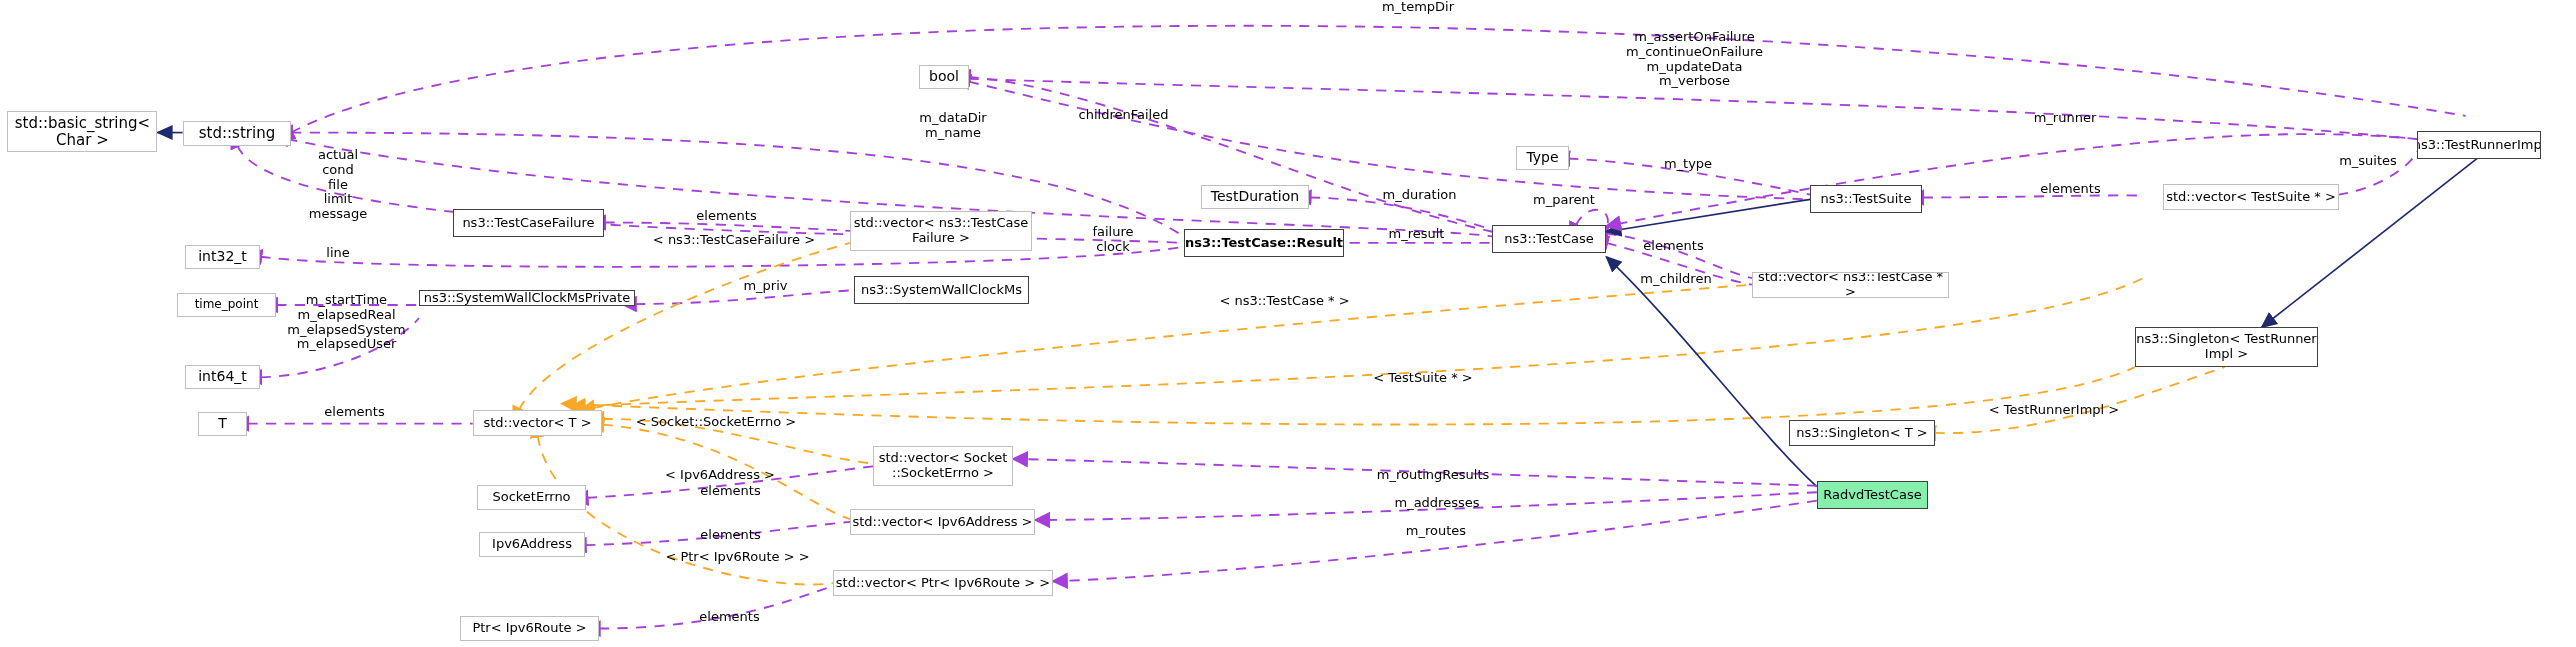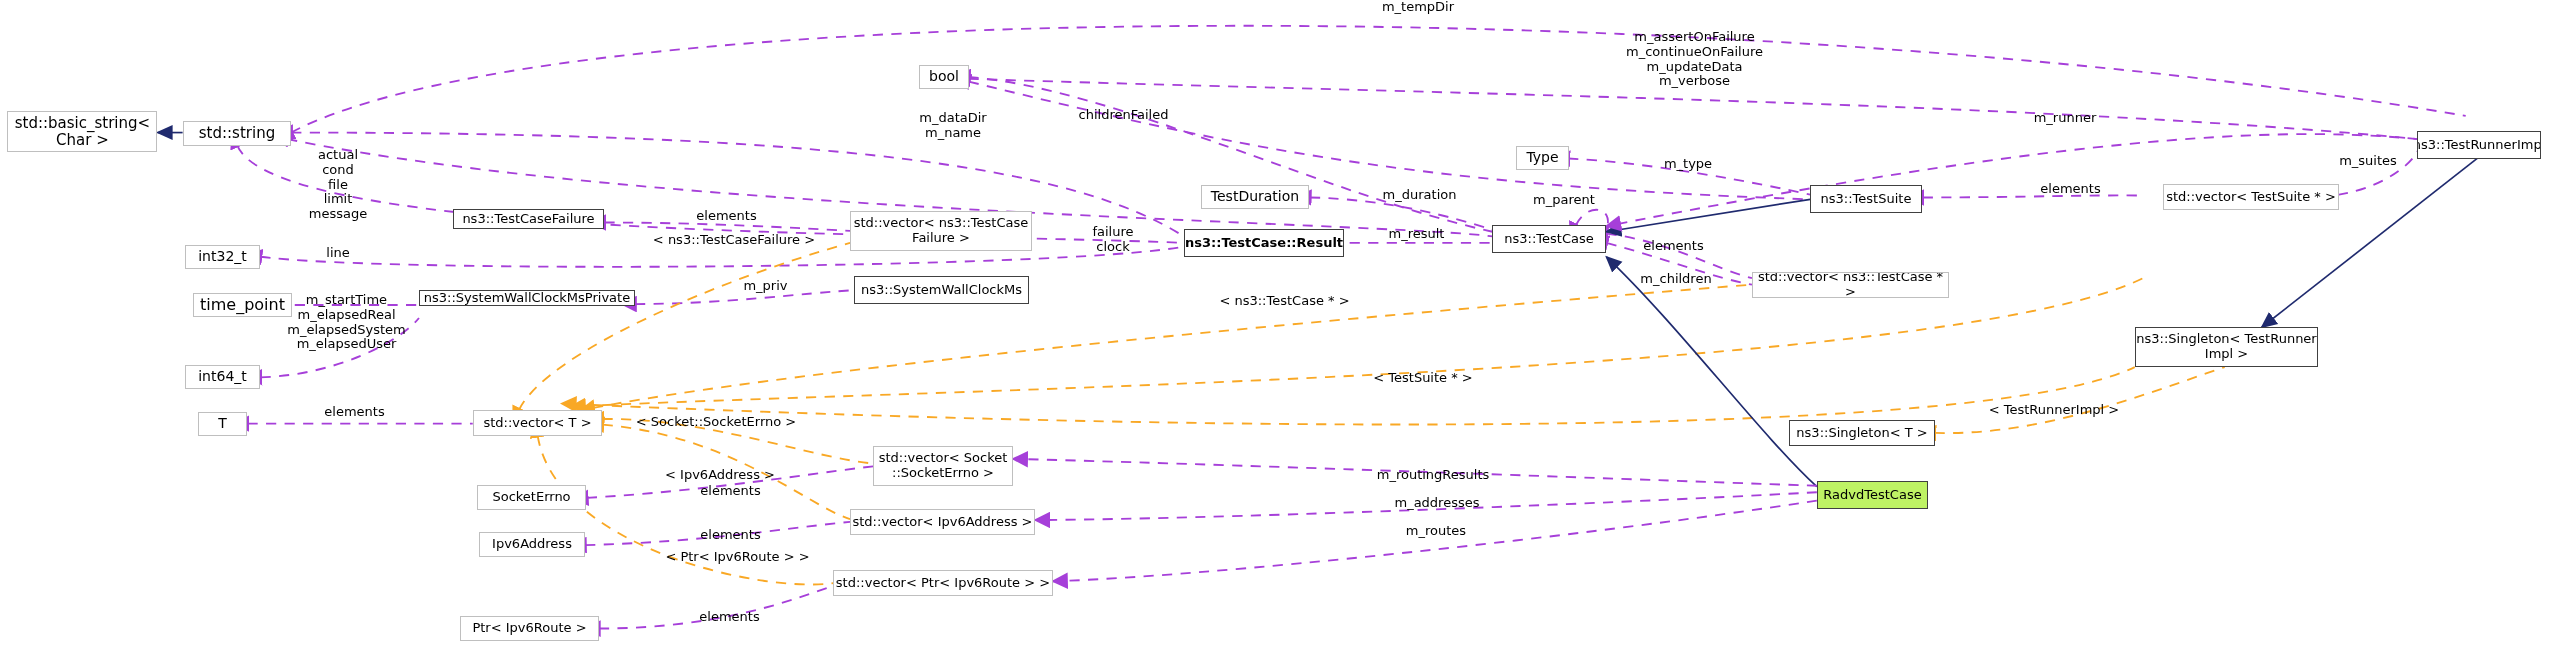--- a/index.html
+++ b/index.html
@@ -16,21 +16,21 @@
     display:flex;align-items:center;justify-content:center;
     text-align:center;
     background:#ffffff;
     color:#000000;
     line-height:1.12;
     white-space:pre-line;
     overflow:hidden;
   }
   .node.plain{border:0.9px solid #bfbfbf;}
   .node.strong{border:1.9px solid #404040;}
-  .node.current{border:1.9px solid #404040;background:#bef264;}
+  .node.current{border:1.9px solid #404040;background:#86efac;}
   .edge-label{
     position:absolute;
     color:#000000;
     white-space:pre-line;
     text-align:center;
     line-height:1.14;
     pointer-events:none;
   }
 </style>
 </head>
@@ -98,27 +98,27 @@
         <path d="M 1960 540 C 1700 580 1300 622 1136 627" fill="none" stroke="#a63fd9" stroke-width="2" stroke-dasharray="11,9" marker-end="url(#arrow-usage-end)"></path>
         <path d="M 2087 467 C 2200 470 2300 430 2400 396" fill="none" stroke="#f9a825" stroke-width="2" stroke-dasharray="11,9" marker-start="url(#arrow-template-start)"></path>
       </g>
   </svg>
 
   <div id="node-layer">
       <div class="node plain" style="left: 7.4px; top: 111px; width: 150px; height: 41px; font-size: 15px;">std::basic_string&lt;
 Char &gt;</div>
       <div class="node plain" style="left: 183px; top: 121px; width: 108px; height: 25px; font-size: 15px;">std::string</div>
       <div class="node plain" style="left: 185px; top: 245px; width: 75px; height: 24px; font-size: 14px;">int32_t</div>
-      <div class="node plain" style="left: 193px; top: 293px; width: 99px; height: 24px; font-size: 16px;">time_point</div>
+      <div class="node plain" style="left: 177px; top: 293px; width: 99px; height: 24px; font-size: 12px;">time_point</div>
       <div class="node plain" style="left: 185px; top: 365px; width: 75px; height: 24px; font-size: 14px; text-align: center;">int64_t</div>
       <div class="node plain" style="left: 198px; top: 412px; width: 49px; height: 24px; font-size: 14px;">T</div>
       <div class="node plain" style="left: 477px; top: 485px; width: 109px; height: 25px; font-size: 13px;">SocketErrno</div>
       <div class="node plain" style="left: 479px; top: 532px; width: 106px; height: 25px; font-size: 13px;">Ipv6Address</div>
       <div class="node plain" style="left: 460px; top: 616px; width: 139px; height: 25px; font-size: 13px;">Ptr&lt; Ipv6Route &gt;</div>
-      <div class="node strong" style="left: 453px; top: 209px; width: 151px; height: 20px; font-size: 13px;">ns3::TestCaseFailure</div>
+      <div class="node strong" style="left: 453px; top: 209px; width: 151px; height: 28px; font-size: 13px;">ns3::TestCaseFailure</div>
       <div class="node strong" style="left: 419px; top: 290px; width: 216px; height: 16px; font-size: 13px;">ns3::SystemWallClockMsPrivate</div>
       <div class="node plain" style="left: 473px; top: 410px; width: 129px; height: 26px; font-size: 13px;">std::vector&lt; T &gt;</div>
       <div class="node plain" style="left: 850px; top: 211px; width: 182px; height: 40px; font-size: 13px;">std::vector&lt; ns3::TestCase
 Failure &gt;</div>
       <div class="node strong" style="left: 854px; top: 276px; width: 175px; height: 28px; font-size: 13px;">ns3::SystemWallClockMs</div>
       <div class="node plain" style="left: 873px; top: 446px; width: 140px; height: 40px; font-size: 13px;">std::vector&lt; Socket
 ::SocketErrno &gt;</div>
       <div class="node plain" style="left: 850px; top: 509px; width: 185px; height: 26px; font-size: 13px;">std::vector&lt; Ipv6Address &gt;</div>
       <div class="node plain" style="left: 833px; top: 570px; width: 220px; height: 26px; font-size: 13px;">std::vector&lt; Ptr&lt; Ipv6Route &gt; &gt;</div>
       <div class="node plain" style="left: 919px; top: 65px; width: 50px; height: 24px; font-size: 14px;">bool</div>

